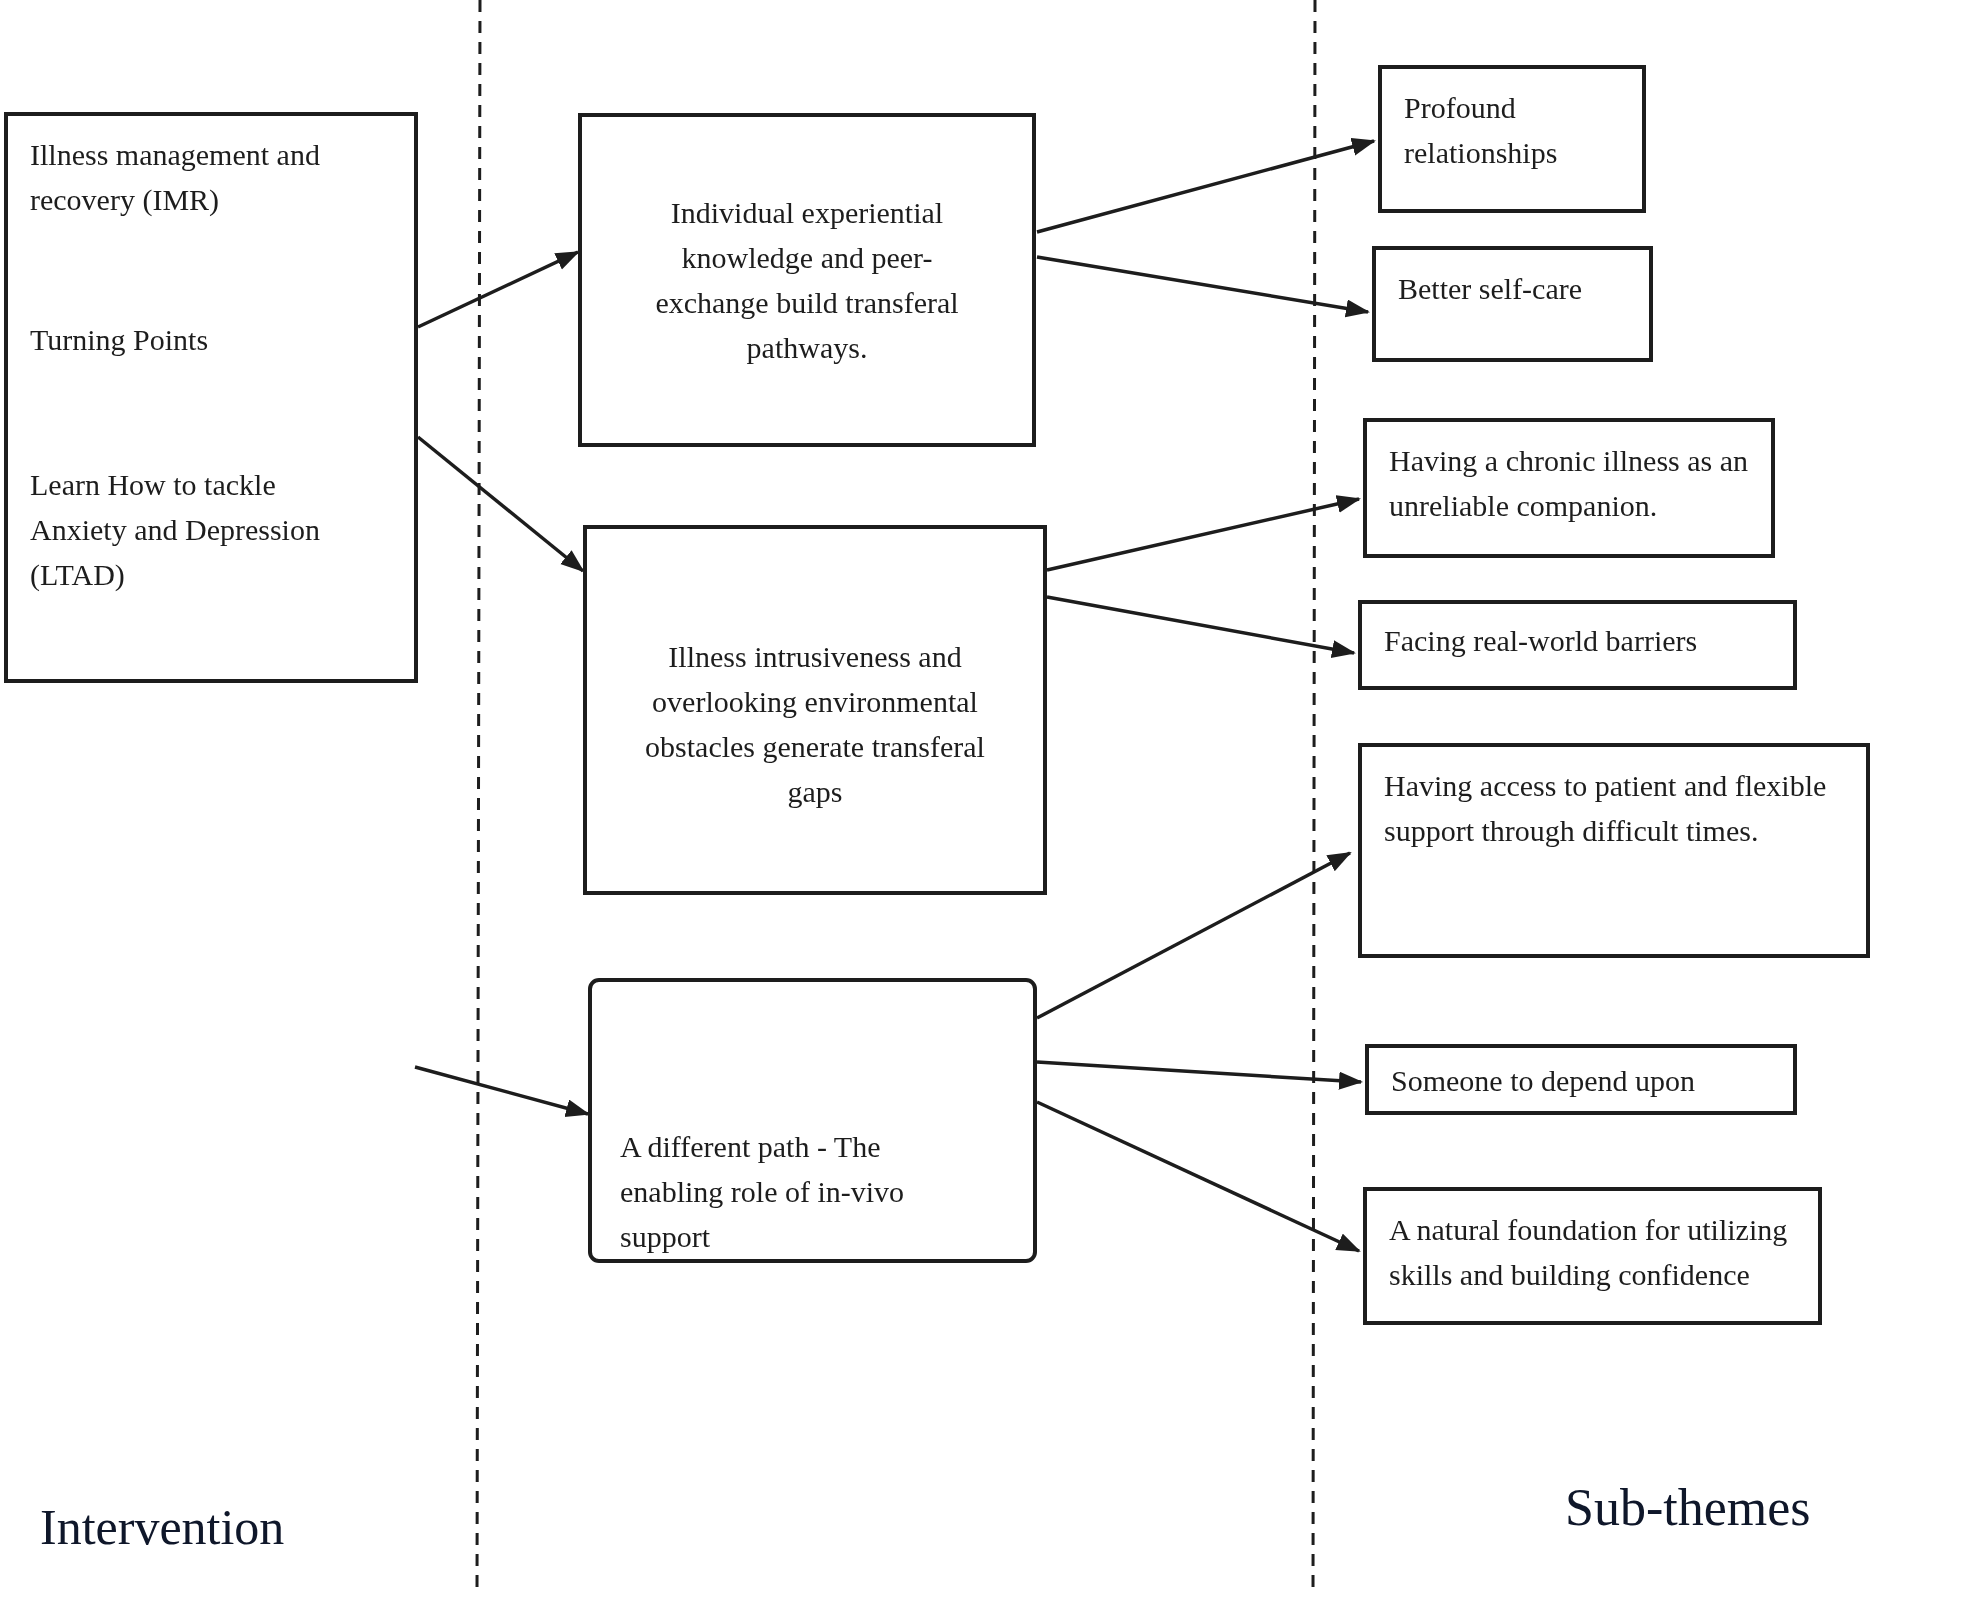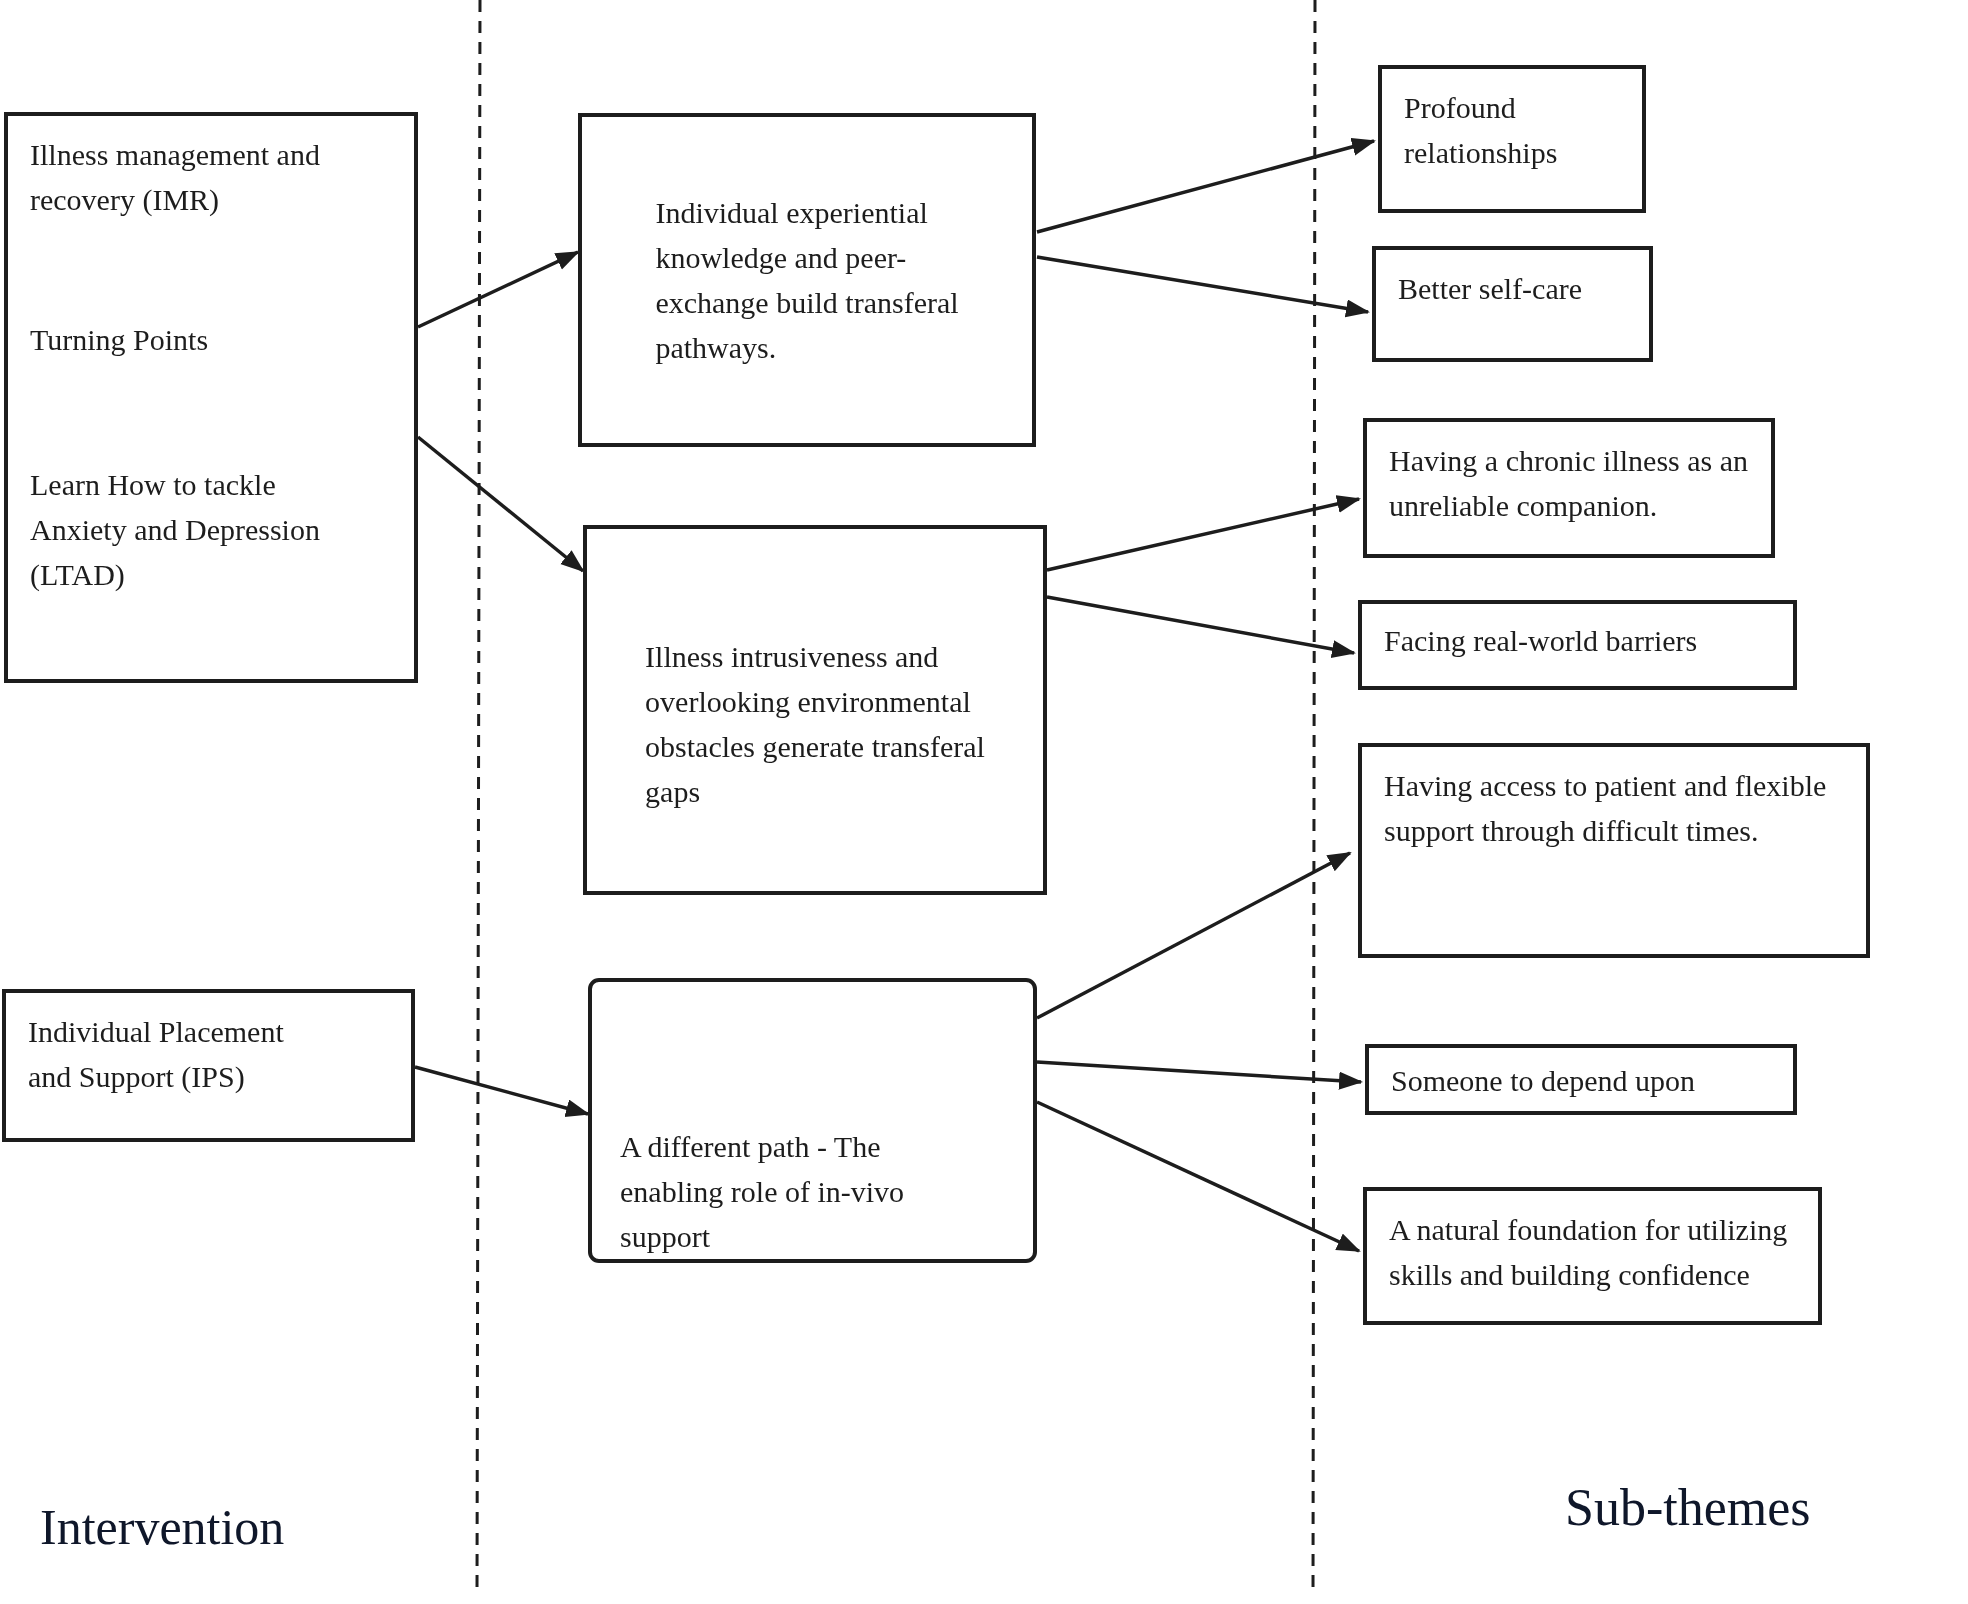--- a/index.html
+++ b/index.html
@@ -17,21 +17,21 @@
     background:#ffffff;
     box-sizing:border-box;
     font-size:30px;
     line-height:1.5;
     color:#1d1d1d;
   }
   .pre{white-space:pre-line;}
   .pad{padding:16px 22px;}
   .center-both{
     display:flex;align-items:center;justify-content:center;
-    text-align:left;
+    text-align:center;
   }
   .center-left{
     display:flex;align-items:flex-end;
     text-align:left;
     border-radius:11px;
   }
   .nudge-down-sm{padding-top:28px;}
   .col-label{
     position:absolute;
     font-size:50px;
@@ -80,24 +80,20 @@
 
   <div class="box pad" style="left:4px;top:112px;width:414px;height:571px;">
     <p class="pre iv-item">Illness management and
 recovery (IMR)</p>
     <p class="pre iv-item-2">Turning Points</p>
     <p class="pre iv-item-3">Learn How to tackle
 Anxiety and Depression
 (LTAD)</p>
   </div>
 
-  <div class="box pad" style="left:2px;top:989px;width:413px;height:153px;">
-    <span class="pre">Individual Placement
-and Support (IPS)</span>
-  </div>
 
   <div class="box center-both" style="left:578px;top:113px;width:458px;height:334px;">
     <span class="pre">Individual experiential
 knowledge and peer-
 exchange build transferal
 pathways.</span>
   </div>
 
   <div class="box center-both nudge-down-sm" style="left:583px;top:525px;width:464px;height:370px;">
     <span class="pre">Illness intrusiveness and

